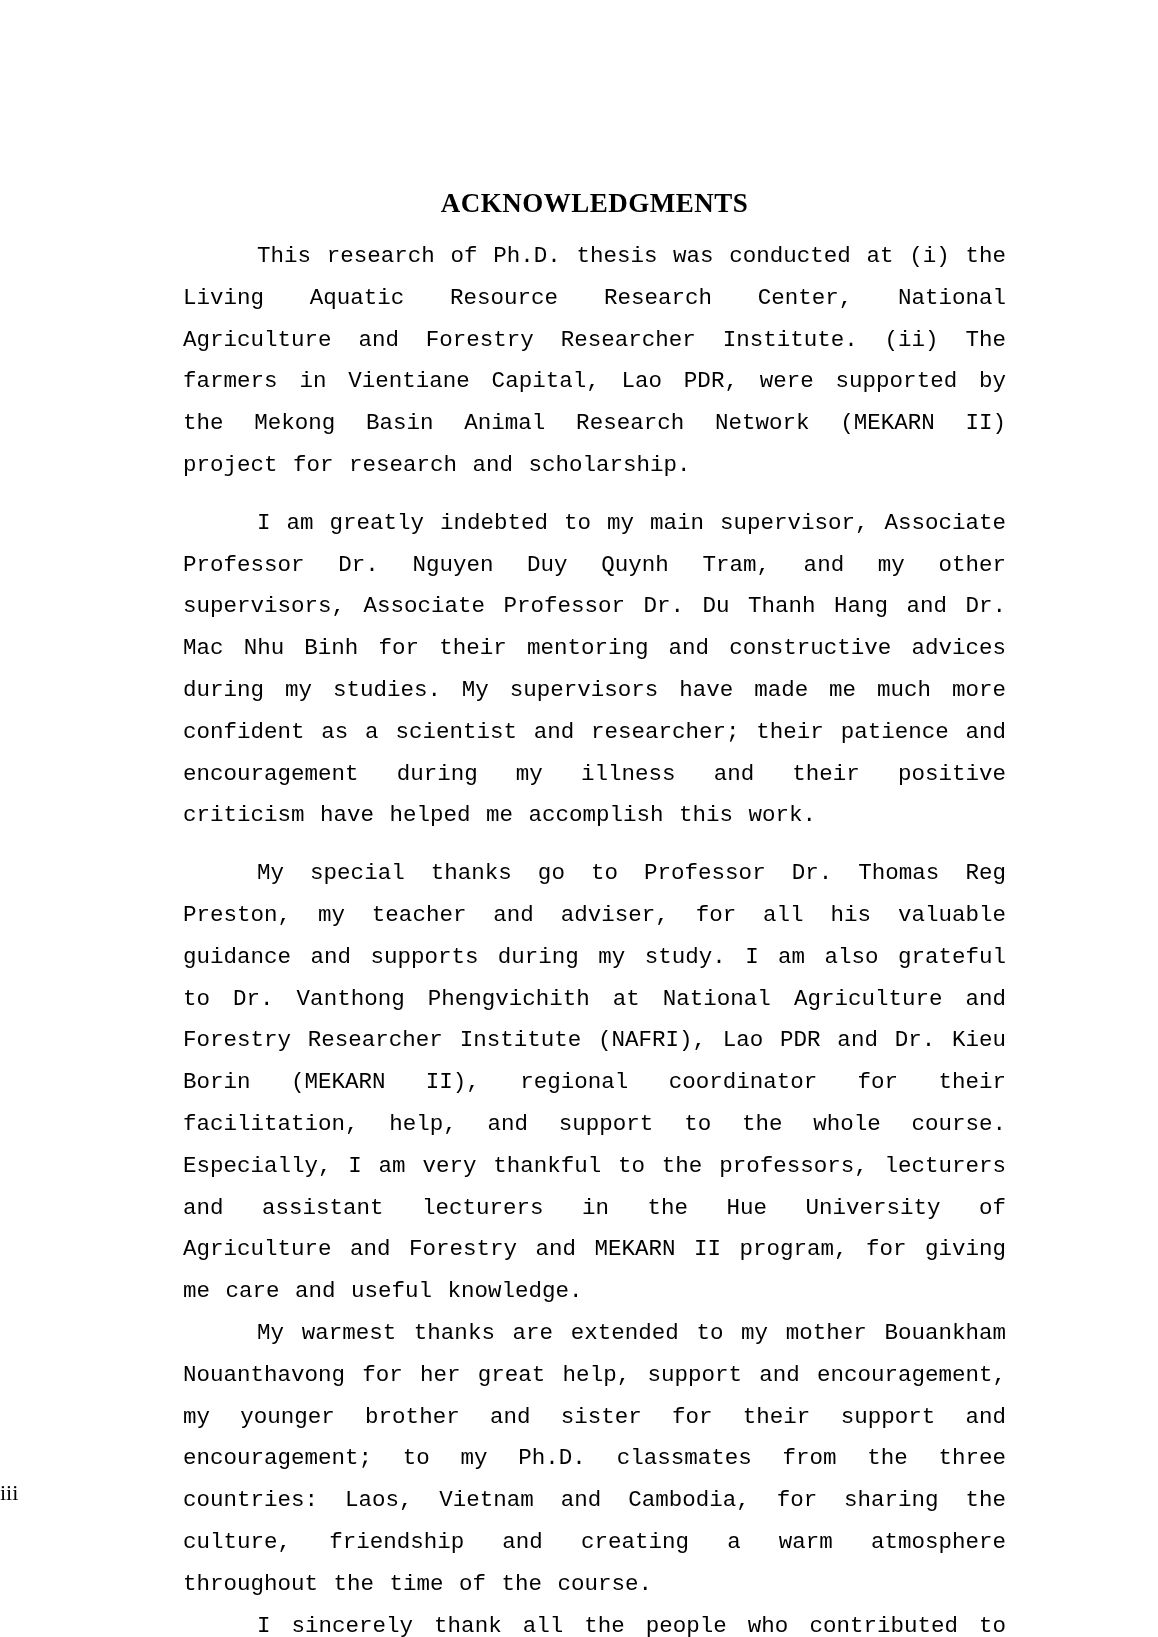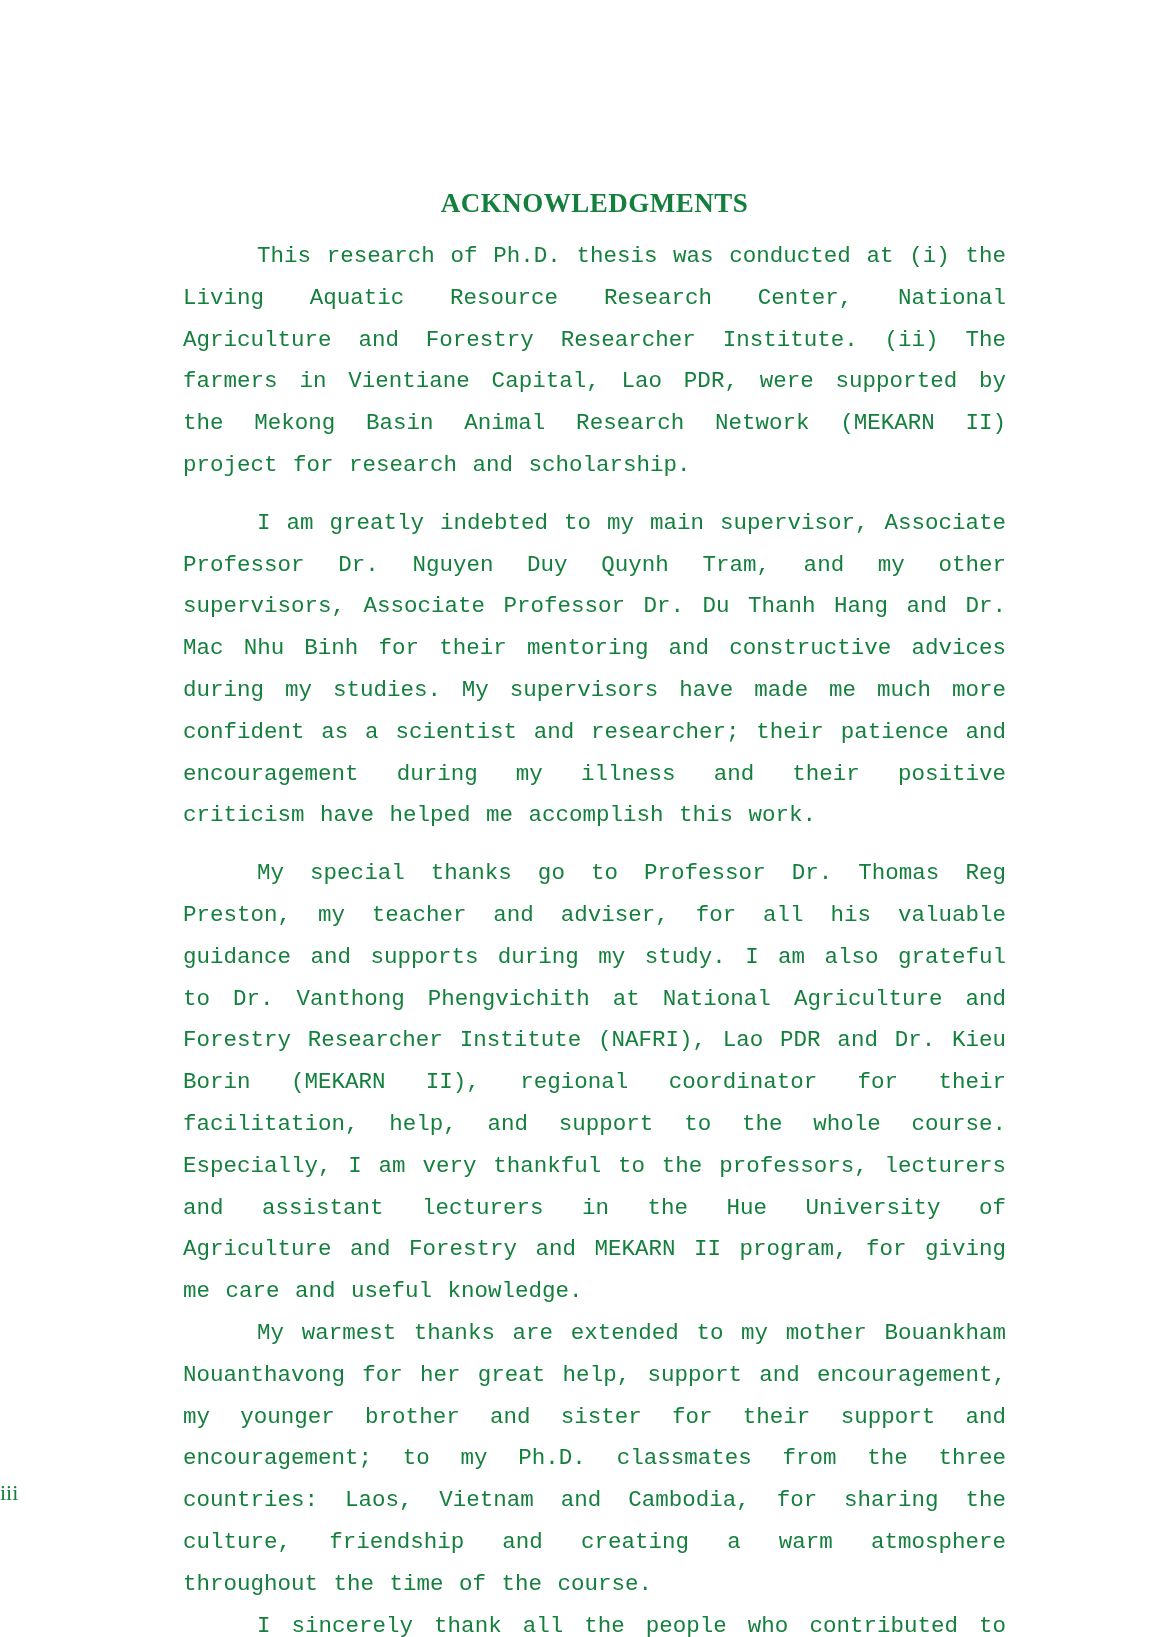--- a/index.html
+++ b/index.html
@@ -6,21 +6,21 @@
     margin: 0;
     padding: 0;
     background: #ffffff;
   }
   .page {
     position: relative;
     width: 1158px;
     height: 1637px;
     margin: 0 auto;
     background: #ffffff;
-    color: #15803d;
+    color: #000000;
     font-family: "Liberation Serif", "DejaVu Serif", serif;
     overflow: hidden;
     box-sizing: border-box;
   }
   .content {
     position: absolute;
     top: 186px;
     left: 183px;
     width: 823px;
   }

